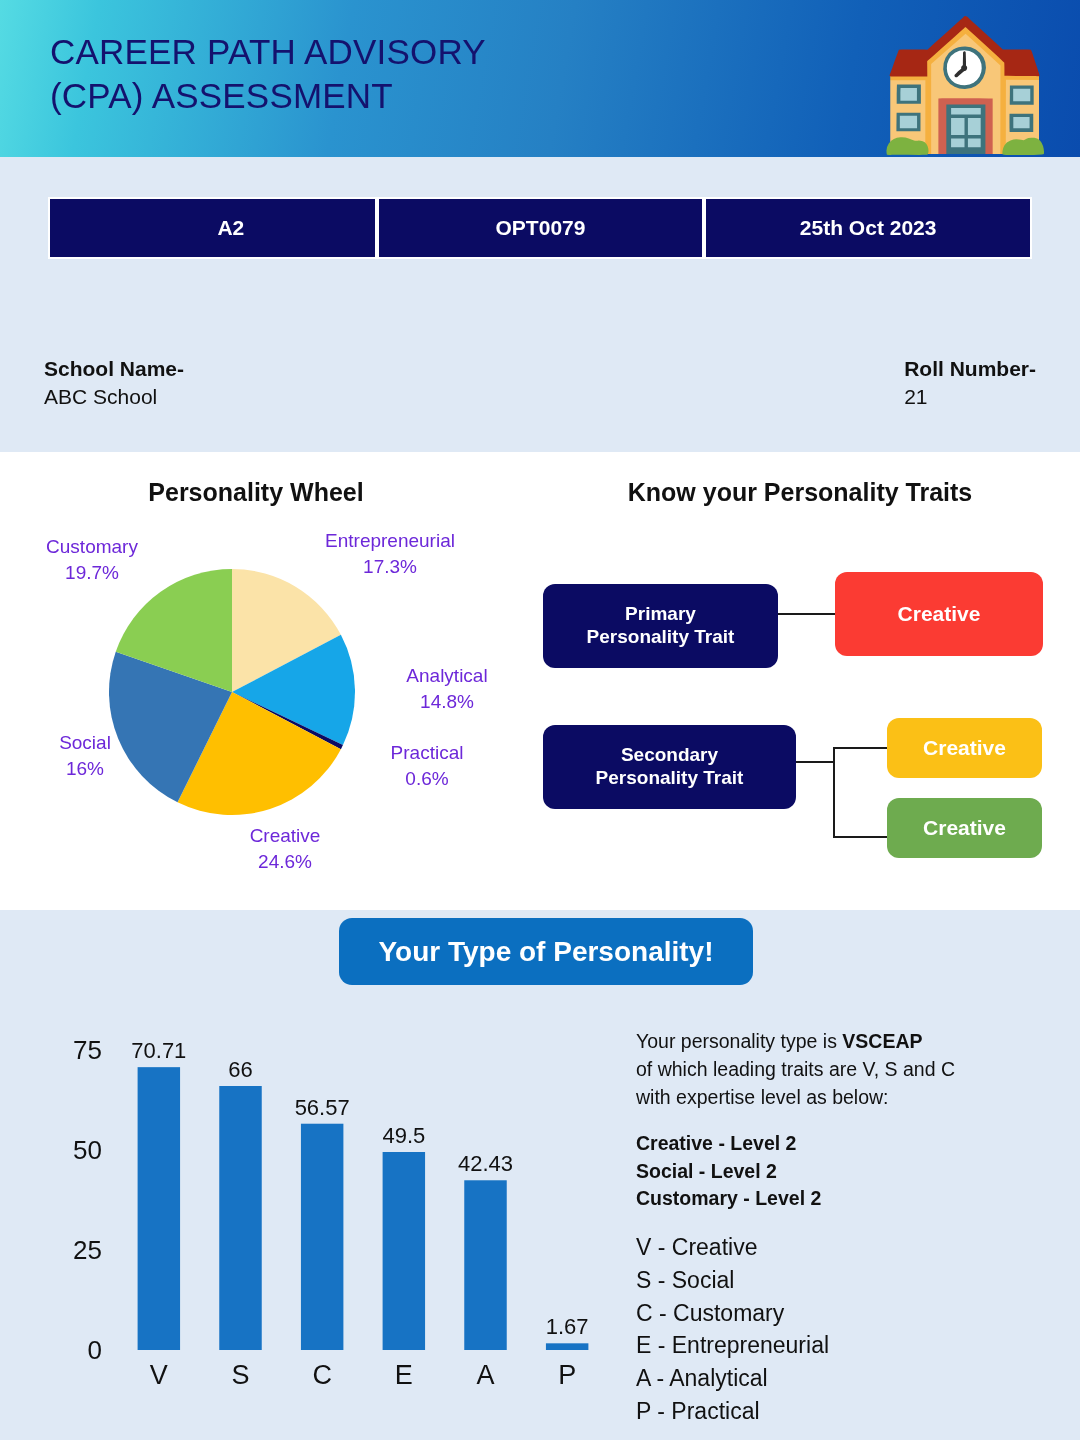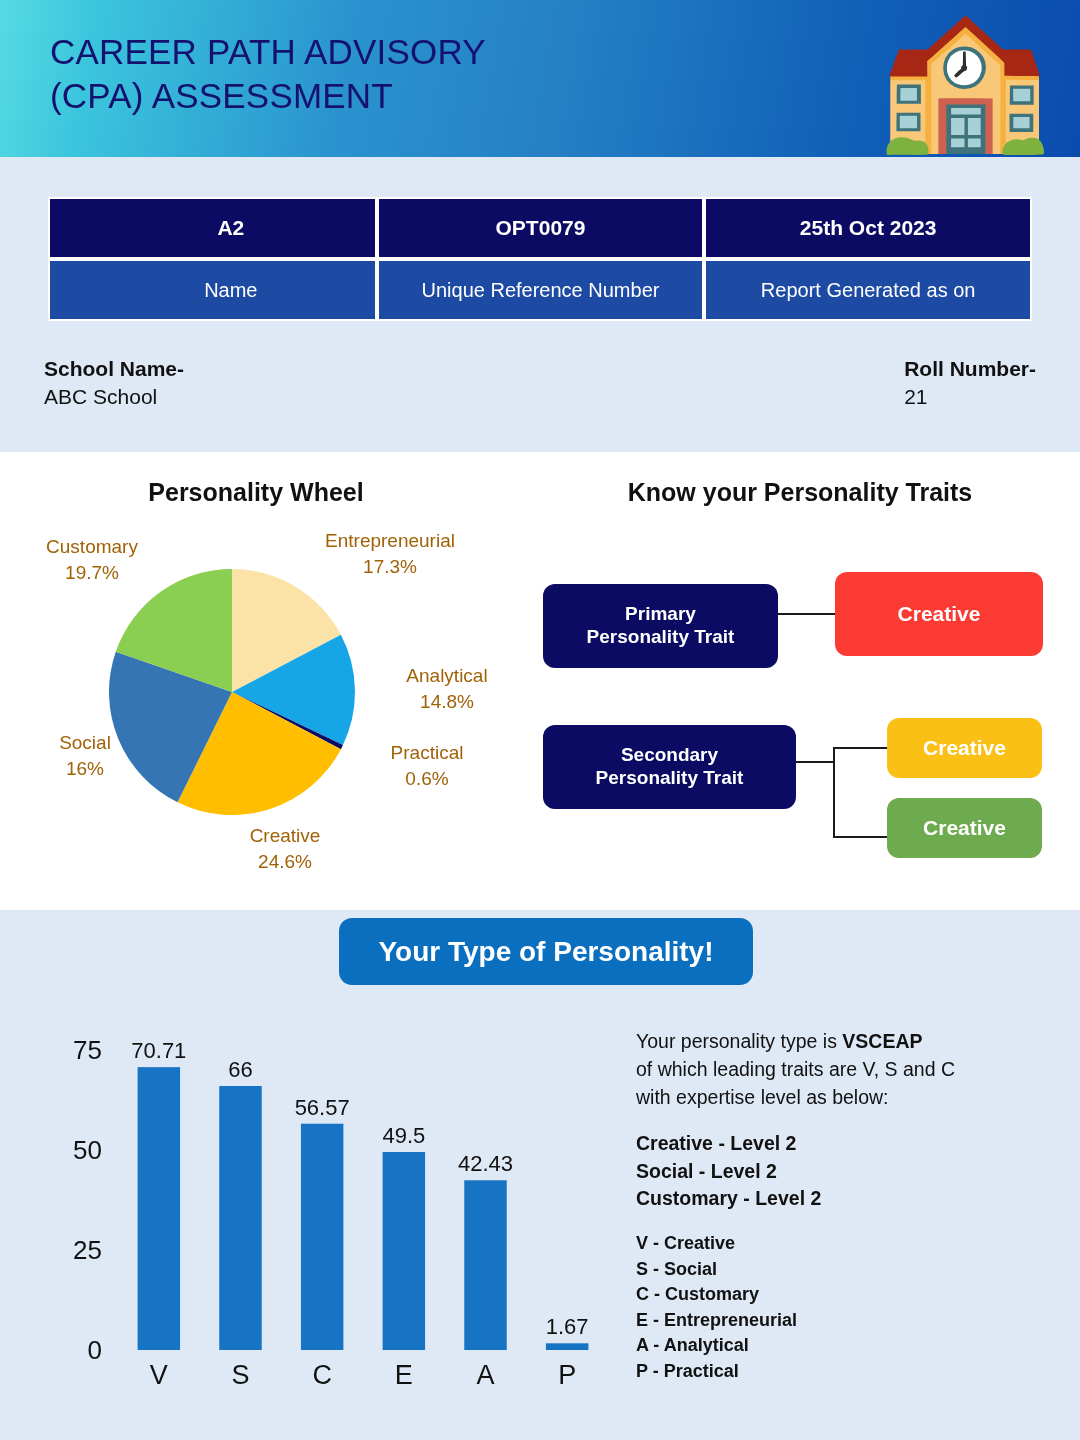--- a/index.html
+++ b/index.html
@@ -105,21 +105,21 @@
   .pie-wrap {
     position: absolute;
     left: 108px; top: 568px;
     width: 248px; height: 248px;
   }
   .pie-svg { display: block; width: 248px; height: 248px; }
 
   .pie-label {
     position: absolute;
     font-size: 19px;
-    color: #a16207;
+    color: #6d28d9;
     line-height: 1.35;
     text-align: center;
     white-space: pre-line;
   }
   #lbl-entrepreneurial { left: 305px; top: 528px; width: 170px; }
   #lbl-analytical      { left: 382px; top: 663px; width: 130px; }
   #lbl-practical       { left: 362px; top: 740px; width: 130px; }
   #lbl-creative        { left: 205px; top: 823px; width: 160px; }
   #lbl-social          { left: 20px;  top: 730px; width: 130px; }
   #lbl-customary       { left: 12px;  top: 534px; width: 160px; }
@@ -187,42 +187,37 @@
     width: 420px;
     font-size: 19.5px;
     line-height: 1.43;
     color: #111111;
   }
   .summary p { margin: 0; }
   .summary .gap { height: 18px; }
   .summary .bold { font-weight: bold; }
   .summary .intro { white-space: pre-line; }
   .summary .levels { font-weight: bold; white-space: pre-line; }
-  .summary .legend { font-weight: bold; white-space: pre-line; font-size: 18px; line-height: 1.42; }
+  .summary .legend { font-weight: normal; white-space: pre-line; font-size: 23px; line-height: 1.42; }
 </style>
 </head>
 <body>
 
 <div class="header">
   <div class="header-title">CAREER PATH ADVISORY
 (CPA) ASSESSMENT</div>
   <div class="header-emoji">🏫</div>
 </div>
 
 <table class="info-table">
   <tbody>
       <tr class="row-values">
     <td class="col-a">A2</td>
     <td class="col-b">OPT0079</td>
     <td class="col-c">25th Oct 2023</td>
-  </tr>
-  <tr class="row-labels">
-    <td class="col-a">Name</td>
-    <td class="col-b">Unique Reference Number</td>
-    <td class="col-c">Report Generated as on</td>
   </tr>
 </tbody>
   </table>
 
 <div class="meta-row">
   <div class="meta-block">
     <div class="meta-label">School Name-</div>
     <div class="meta-value">ABC School</div>
   </div>
   <div class="meta-block">

